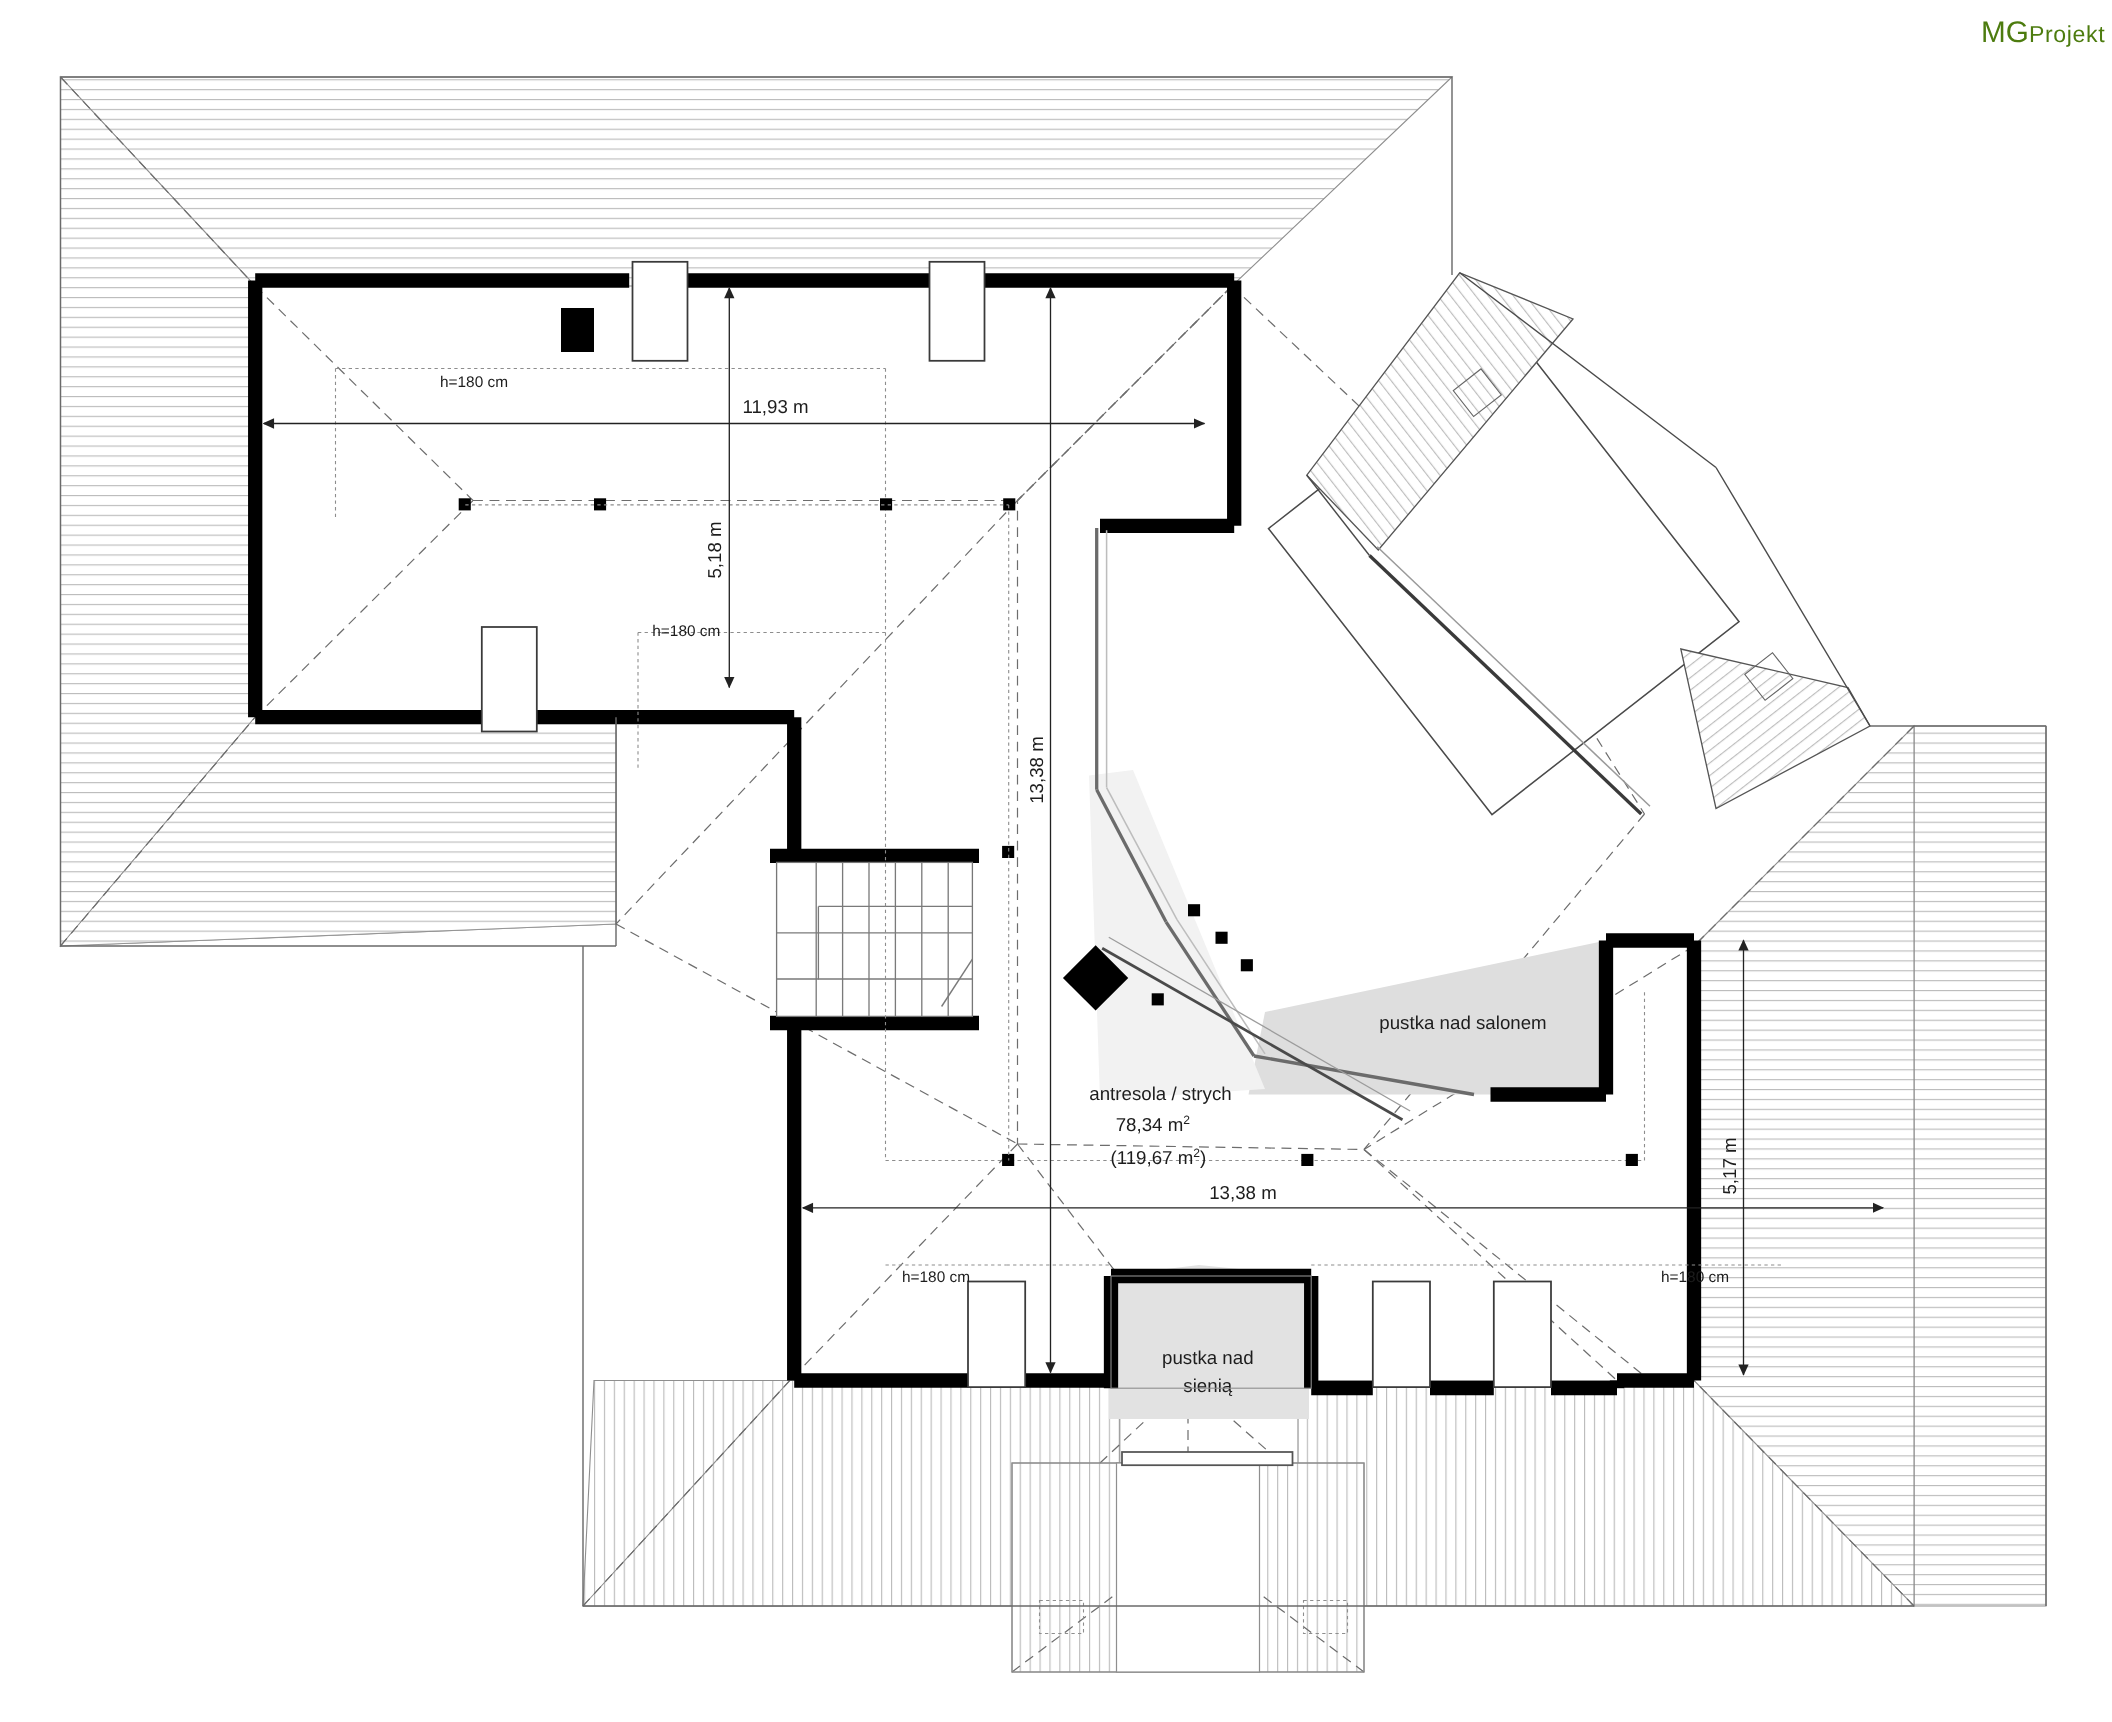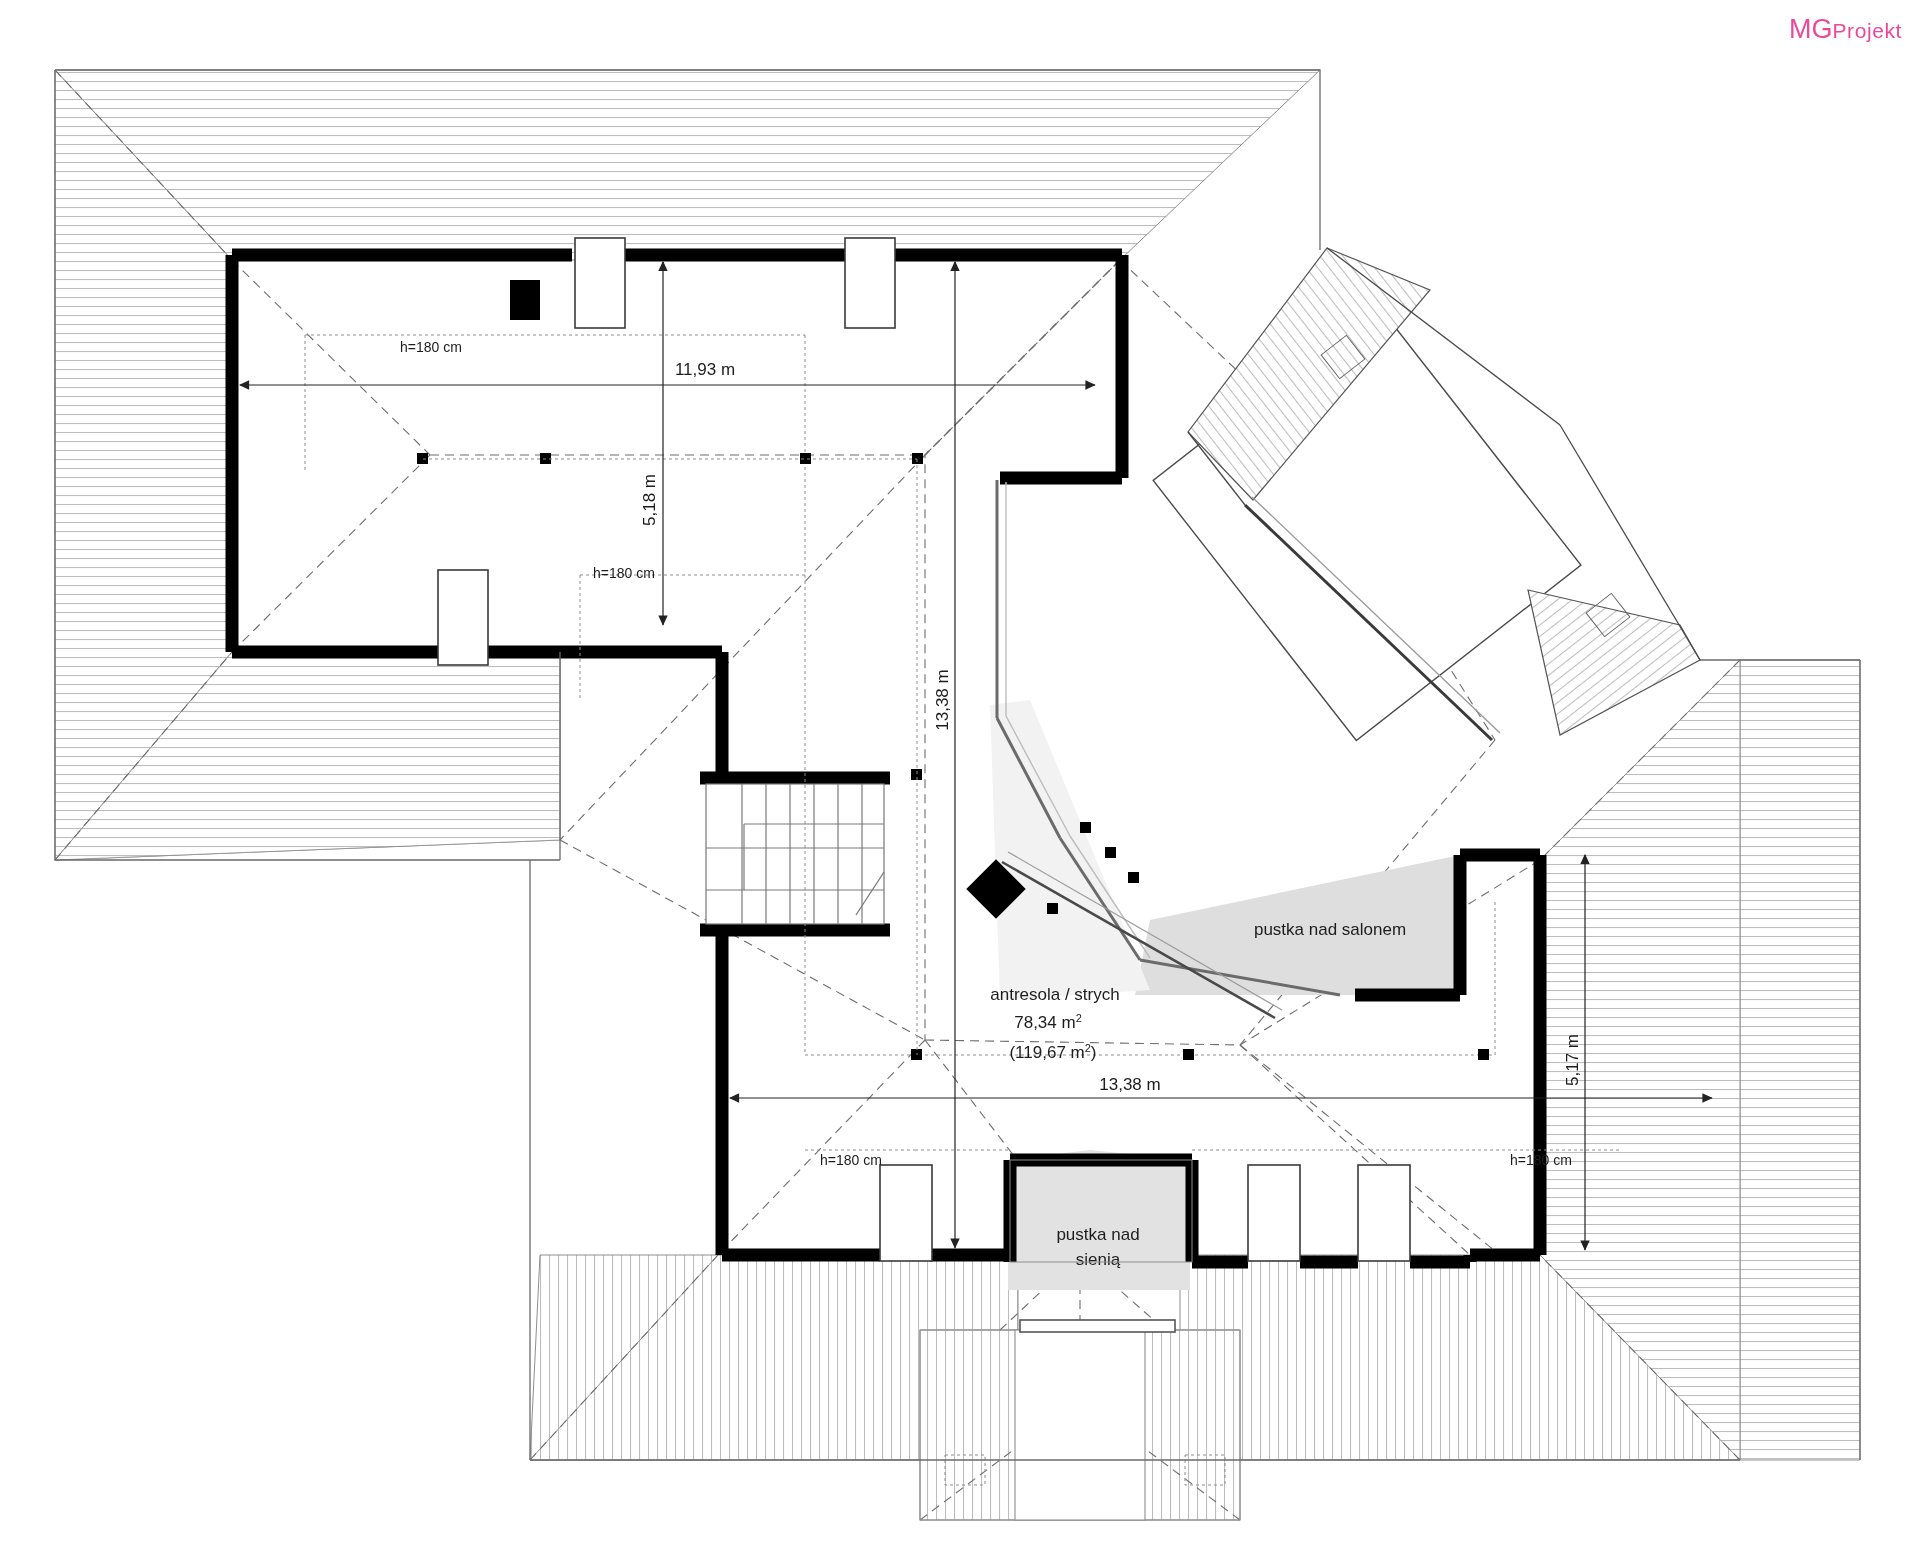--- a/index.html
+++ b/index.html
@@ -15,24 +15,24 @@
     overflow: hidden;
   }
   #plan-root {
     position: absolute;
     left: 0; top: 0;
     width: 1920px;
     height: 1565px;
   }
   .logo {
     position: absolute;
-    right: 18px;
+    right: 6px;
     top: 14px;
     font-family: "Liberation Sans", sans-serif;
-    color: #ec4899;
+    color: #4d7c0f;
     letter-spacing: .5px;
     user-select: none;
   }
   .logo .mg {
     font-size: 27px;
     font-weight: 400;
     letter-spacing: 0px;
   }
   .logo .pr {
     font-size: 21px;

